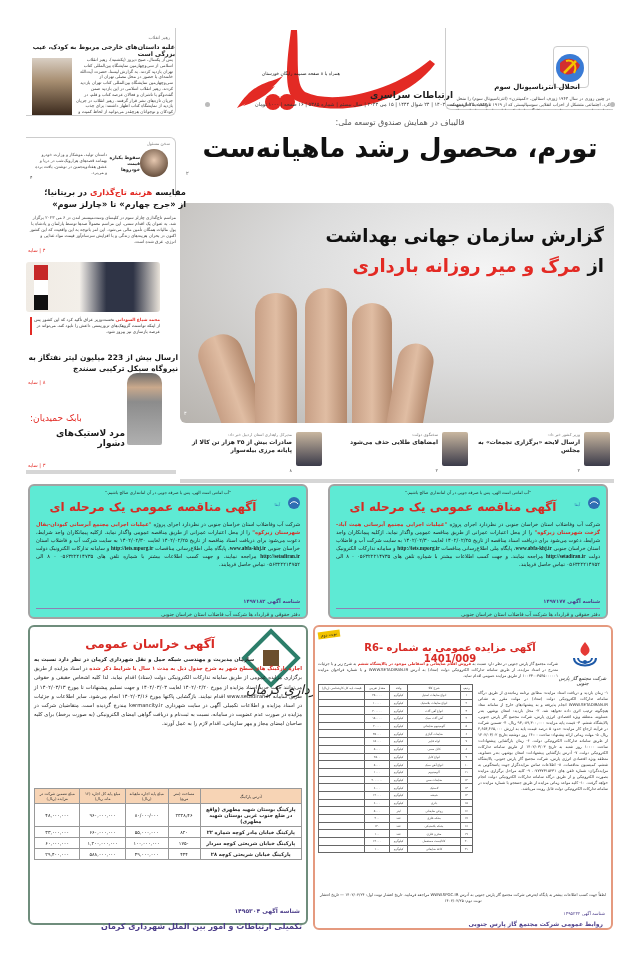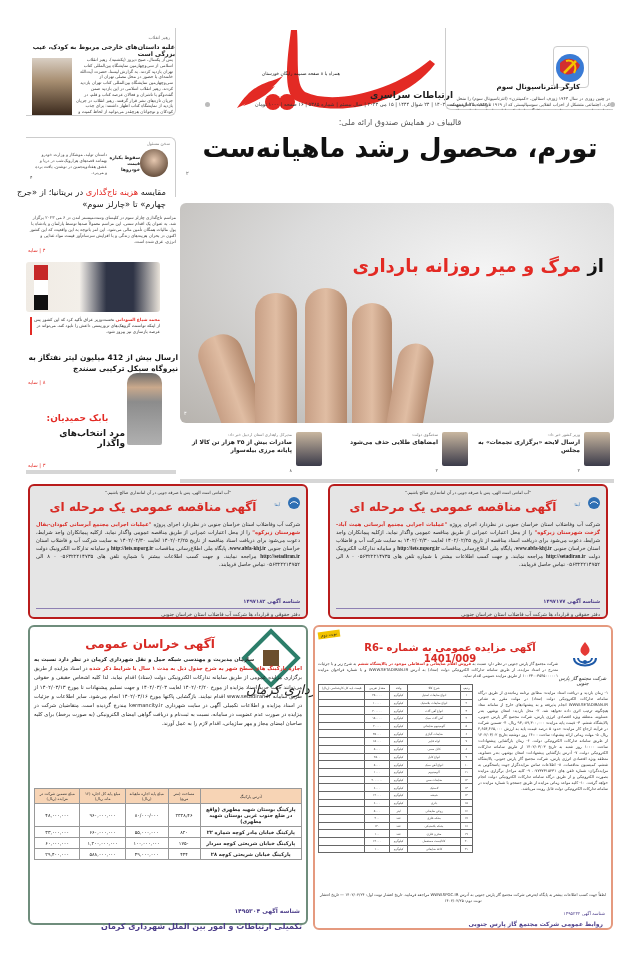--- a/index.html
+++ b/index.html
@@ -49,38 +49,38 @@
   .strip-page { position: absolute; right: 30px; top: 38px; font-size: 4.5px; color: #444; }
   #strip-bar { left: 180px; top: 479px; width: 434px; height: 4px; background: #d6d6d6; }
 
   
   #lc-box1 { left: 26px; top: 137px; width: 150px; height: 60px; border-right: 1px solid #ccc; border-top: 1px solid #ccc; border-top-right-radius: 6px; }
   #lc-kicker1 { left: 30px; top: 141px; width: 140px; font-size: 4.2px; color: #777; text-align: right; }
   #lc-photo1 { left: 140px; top: 149px; width: 28px; height: 28px; border-radius: 50%; background: radial-gradient(circle at 50% 40%,#e6c8b0,#6a5240 75%); }
   #lc-side-title { left: 108px; top: 155px; width: 32px; font-size: 4.6px; line-height: 6px; font-weight: bold; text-align: right; }
   #lc-side-body { left: 32px; top: 152px; width: 75px; font-size: 4.2px; line-height: 6px; color: #444; }
   #lc-page1 { left: 30px; top: 175px; font-size: 4.5px; color: #444; }
-  #lc-h1 { left: 16px; top: 186px; width: 150px; font-size: 8.3px; line-height: 12px; font-weight: normal; text-align: right; }
+  #lc-h1 { left: 36px; top: 186px; width: 150px; font-size: 8.3px; line-height: 12px; font-weight: bold; text-align: right; }
   #lc-h1 .red { color: #e32a24; }
   #lc-body1 { left: 28px; top: 215px; width: 148px; font-size: 4.3px; line-height: 6px; color: #444; }
   #lc-ref1 { left: 28px; top: 247px; font-size: 5px; color: #e32a24; }
   #lc-photo2 { left: 26px; top: 262px; width: 134px; height: 50px; background: linear-gradient(90deg,#f0ebe4 0%,#f3efe9 40%,#2f3446 60%,#2f3446 80%,#e9e3da 100%); border-radius: 3px; }
   #lc-flag { left: 34px; top: 265px; width: 14px; height: 45px; background: linear-gradient(180deg,#c62828 0%,#c62828 33%,#fff 33%,#fff 66%,#111 66%); }
   #lc-caption { left: 30px; top: 317px; width: 130px; font-size: 4.3px; line-height: 6px; color: #333; border-left: 2px solid #e32a24; padding-left: 2px; text-align: right; }
   #lc-caption .red { color: #e32a24; font-weight: bold; }
   #lc-h2 { left: 28px; top: 352px; width: 150px; font-size: 7.5px; line-height: 11px; font-weight: bold; text-align: right; }
   #lc-ref2 { left: 28px; top: 379px; font-size: 5px; color: #e32a24; }
   #lc-man { left: 127px; top: 373px; width: 35px; height: 72px; background: linear-gradient(180deg,#6b6b6b 0%,#caa98c 20%,#8c8c8c 40%,#b0b0b0 100%); border-radius: 10px 10px 2px 2px; }
-  #lc-h3a { left: 30px; top: 413px; width: 95px; font-size: 9px; font-weight: bold; color: #e32a24; text-align: center; }
+  #lc-h3a { left: 30px; top: 413px; width: 95px; font-size: 9px; font-weight: normal; color: #e32a24; text-align: left; }
   #lc-h3b { left: 30px; top: 428px; width: 95px; font-size: 9px; font-weight: bold; text-align: right; }
   #lc-ref3 { left: 28px; top: 462px; font-size: 5px; color: #e32a24; }
   #lc-bar { left: 26px; top: 470px; width: 150px; height: 4px; background: #d6d6d6; }
 
   
-  .adp { position: absolute; top: 484px; width: 280px; height: 135px; border: 2px solid #b91c1c; border-radius: 6px; background: #e5e5e5; }
+  .adp { position: absolute; top: 484px; width: 280px; height: 135px; border: 2px solid #a3a3a3; border-radius: 6px; background: #5eead4; }
   .adp .motto { position: absolute; top: 4px; left: 30px; right: 30px; text-align: center; font-size: 4.2px; color: #222; }
   .adp .logo { position: absolute; top: 8px; right: 6px; width: 28px; height: 20px; }
   .adp .title { position: absolute; top: 14px; left: 10px; right: 40px; text-align: center; font-size: 12px; font-weight: bold; color: #d82a24; }
   .adp .body { position: absolute; top: 34px; left: 6px; right: 6px; font-size: 5.2px; line-height: 8.1px; color: #222; text-align: justify; }
   .adp .body .red { color: #d82a24; font-weight: bold; }
   .adp .body .link { font-family: "Liberation Serif", serif; font-weight: bold; direction: ltr; unicode-bidi: embed; }
   .adp .ref { position: absolute; top: 112px; right: 6px; font-size: 5.2px; font-weight: bold; color: #4d3e8a; }
   .adp .footer { position: absolute; top: 122px; left: 6px; right: 6px; border-top: 1px solid #8e80b3; padding-top: 2px; font-size: 5px; color: #333; text-align: right; }
   #ad1 { left: 328px; }
   #ad2 { left: 28px; }
@@ -137,39 +137,40 @@
 
 <div id="tr-box" class="abs"></div>
 <div id="tr-img" class="abs">
   <svg viewBox="0 0 36 42" width="36" height="42">
     <circle cx="18" cy="21" r="14" fill="#3a7bd5"></circle>
     <path d="M8 16 C14 10,22 10,28 18 C24 28,14 30,8 24Z" fill="#d32f2f"></path>
     <path d="M12 26 L24 14" stroke="#f4c300" stroke-width="2.5"></path>
     <path d="M14 14 C20 12,26 18,22 26" stroke="#f4c300" stroke-width="2" fill="none"></path>
   </svg>
 </div>
-<div id="tr-title" class="abs">کارگر انترناسیونال سوم</div>
+<div id="tr-title" class="abs">انحلال انترناسیونال سوم</div>
 <div id="tr-body" class="abs" style="height:14px;overflow:hidden;">در چنین روزی در سال ۱۹۴۳ ژوزف استالین، «کمینترن» (انترناسیونال سوم) را منحل کرد. اجتماعی متشکل از احزاب انقلابی سوسیالیستی که از ۱۹۱۹ تا ۱۹۴۳ به فعالیتش که نقطه تحول و چرخشی در تاریخ جنبش کارگری ایجاد کرد. ادامه داد. این سازمان درواقع مرکز رهبری جنبش جهانی طبقه کارگر بود.</div>
 
 <div id="tl-box" class="abs"></div>
 <div id="tl-kicker" class="abs">رهبر انقلاب</div>
 <div id="tl-title" class="abs">غلبه داستان‌های خارجی مربوط به کودک، عیب بزرگی است</div>
 <div id="tl-img" class="abs"></div>
 <div id="tl-body" class="abs" style="height:58px;overflow:hidden;">پس از یکسال، صبح دیروز (یکشنبه)، رهبر انقلاب اسلامی از سی‌وچهارمین نمایشگاه بین‌المللی کتاب تهران بازدید کردند. به گزارش لیسنا، حضرت آیت‌الله خامنه‌ای با حضور در محل مصلی تهران از سی‌وچهارمین نمایشگاه بین‌المللی کتاب تهران بازدید کردند. رهبر انقلاب اسلامی در این بازدید ضمن گفت‌وگو با ناشران و فعالان عرصه کتاب و قلم، در جریان تازه‌های نشر قرار گرفتند. رهبر انقلاب در جریان بازدید از نمایشگاه کتاب اظهار داشتند: برای جذب کودکان و نوجوانان هرچقدر می‌توانید از لحاظ کمیت و کیفیت کار کنید. غلبه داستان‌های خارجی مربوط به کودک غلبه دارد که عیب بزرگی است.</div>
 
-<div id="kicker" class="abs">قالیباف در همایش صندوق ارائه ملی:</div>
+<div id="kicker" class="abs">قالیباف در همایش صندوق توسعه ملی:</div>
 <div id="headline" class="abs">تورم، محصول رشد ماهیانه‌ست</div>
 <div id="hl-page" class="abs">۲</div>
 
 <div id="hero" class="abs">
   <div class="finger" style="left:30px;width:45px;height:110px;transform:rotate(-20deg);"></div>
   <div class="finger" style="left:75px;width:42px;height:150px;"></div>
   <div class="finger" style="left:125px;width:42px;height:155px;"></div>
   <div class="finger" style="left:172px;width:40px;height:140px;"></div>
   <div class="finger" style="left:212px;width:36px;height:100px;transform:rotate(10deg);"></div>
+  <div id="hero-t1" class="abs">گزارش سازمان جهانی بهداشت</div>
   <div id="hero-t2" class="abs">
     <span>از</span>
     <span class="red">مرگ و میر روزانه بارداری</span>
   </div>
 </div>
 <div id="hero-page" class="abs">۴</div>
 
 <div class="strip-item" style="left:470px;">
   <div class="strip-photo"></div>
   <div class="strip-kicker">وزیر کشور خبر داد:</div>
@@ -202,25 +203,25 @@
   <span>در بریتانیا؛ از «جرج چهارم» تا «چارلز سوم»</span>
 </div>
 <div id="lc-body1" class="abs">مراسم تاج‌گذاری چارلز سوم در کلیسای وست‌مینستر لندن در ۶ می ۲۰۲۳ برگزار شد. به عنوان یک اقدام سنتی، این مراسم معمولاً صدها توسط پارلمان و پادشاه با پول مالیات همگان تأمین مالی می‌شود. این امر باتوجه به این واقعیت که این کشور اکنون در بحران هزینه‌های زندگی و با افزایش سرسام‌آور قیمت مواد غذایی و انرژی، غرق شده است.</div>
 <div id="lc-ref1" class="abs">۴ | سایه</div>
 <div id="lc-photo2" class="abs"></div>
 <div id="lc-flag" class="abs"></div>
 <div id="lc-caption" class="abs">
   <span class="red">محمد شیاع السودانی</span>
   <span>نخست‌وزیر عراق تأکید کرد که این کشور پس از اینکه توانست گروهک‌های تروریستی داعش را نابود کند، می‌تواند در عرصه بازسازی نیز پیروز شود.</span>
 </div>
-<div id="lc-h2" class="abs">ارسال بیش از 412 میلیون لیتر نفتگاز به نیروگاه سیکل ترکیبی سنندج</div>
+<div id="lc-h2" class="abs">ارسال بیش از 223 میلیون لیتر نفتگاز به نیروگاه سیکل ترکیبی سنندج</div>
 <div id="lc-ref2" class="abs">۸ | سایه</div>
 <div id="lc-man" class="abs"></div>
 <div id="lc-h3a" class="abs">بابک حمیدیان:</div>
-<div id="lc-h3b" class="abs">مرد انتخاب‌های واگذار</div>
+<div id="lc-h3b" class="abs">مرد لاستیک‌های دشوار</div>
 <div id="lc-ref3" class="abs">۳ | سایه</div>
 <div id="lc-bar" class="abs"></div>
 
 <div id="ad1" class="adp">
   <div class="motto">"آب امانتی است الهی، پس با صرفه جویی در آن امانتداری صالح باشیم."</div>
   <svg class="logo" viewBox="0 0 28 20">
     <circle cx="22" cy="9" r="6" fill="#2f6fb3"></circle>
       <path d="M18 10 C20 7,24 7,26 10" stroke="#fff" stroke-width="1" fill="none"></path>
     <text x="8" y="12" font-size="4" fill="#2f6fb3">آبفا</text>
   </svg>

